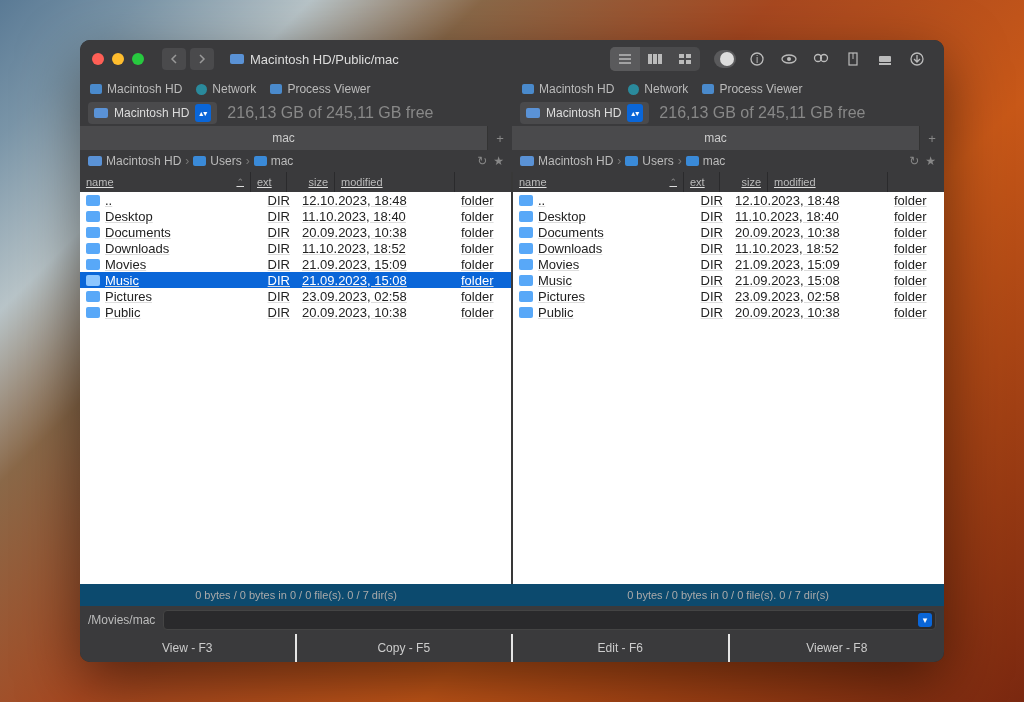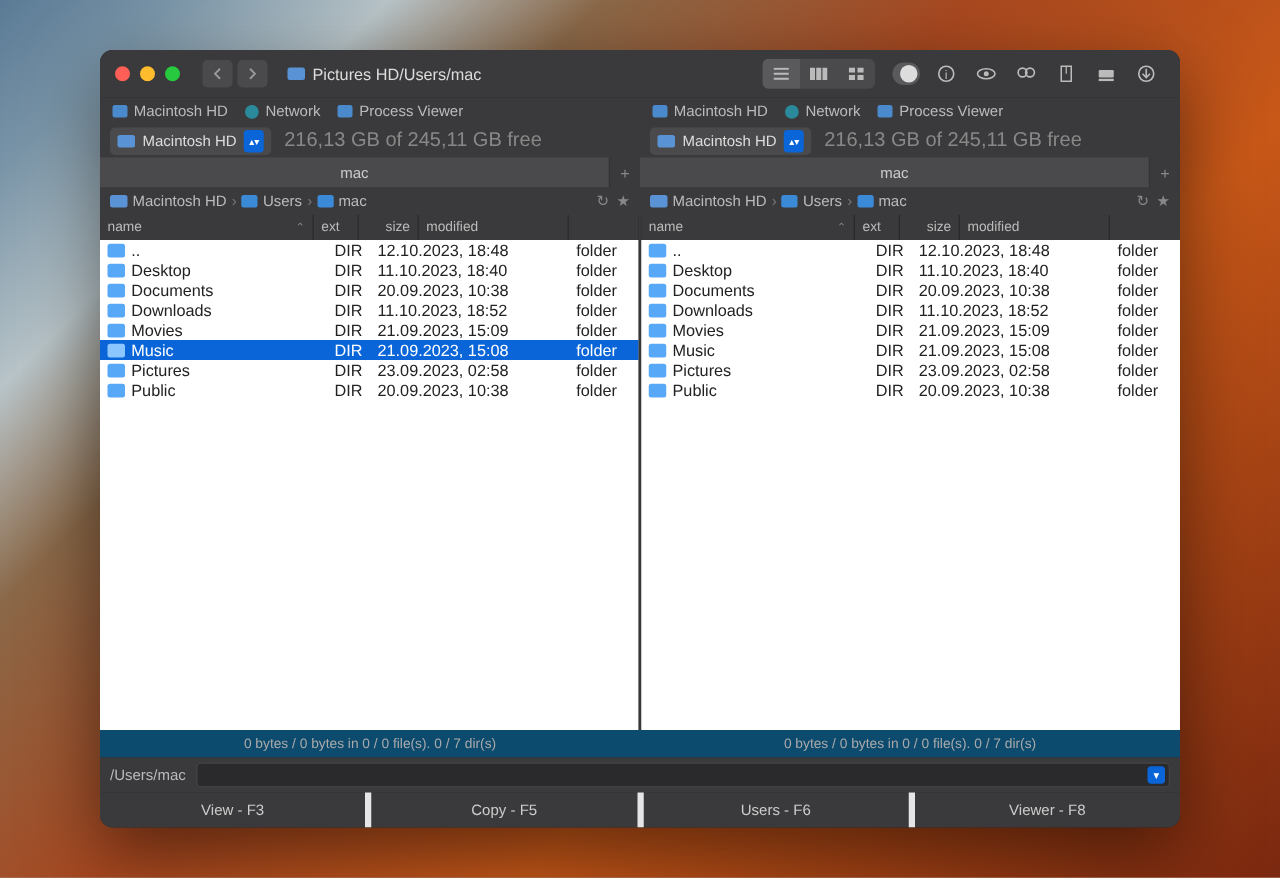--- a/index.html
+++ b/index.html
@@ -203,20 +203,21 @@
 .folder-icon-bc {
   width: 13px; height: 10px;
   background: #3a8ad8;
   border-radius: 2px;
   display: inline-block;
 }
 .panes {
   flex: 1;
   display: flex;
   min-height: 0;
+  text-decoration: underline;
 }
 .pane {
   flex: 1;
   display: flex;
   flex-direction: column;
   background: #2a2a2c;
   min-width: 0;
 }
 .pane + .pane { border-left: 2px solid #383838; }
 .header-row {
@@ -318,21 +319,21 @@
   display: flex;
   background: #3a3a3c;
 }
 .fn-btn {
   flex: 1;
   display: flex;
   align-items: center;
   justify-content: center;
   color: #ccc;
   font-size: 12px;
-  border-right: 5px solid #e5e5e5;
+  border-right: 2px solid #e5e5e5;
   cursor: pointer;
 }
 .fn-btn:last-child { border-right: none; }
 svg { display: block; }
 </style>
 </head>
 <body>
 
 <div class="wallpaper"></div>
 
@@ -351,21 +352,21 @@
           </svg>
       </div>
       <div class="nav-btn">
         <svg width="8" height="10" viewBox="0 0 8 10">
             <path d="M2 1 L6 5 L2 9" stroke="currentColor" fill="none" stroke-width="1.5"></path>
           </svg>
       </div>
     </div>
     <div class="title">
       <span class="disk-icon-small"></span>
-      <span>Pictures HD/Users/mac</span>
+      <span>Macintosh HD/Public/mac</span>
     </div>
     <div class="toolbar-right">
       <div class="seg-group">
         <div class="seg-btn active">
             <svg width="14" height="10">
               <path d="M1 1h12M1 5h12M1 9h12" stroke="currentColor" stroke-width="1.5"></path>
             </svg>
           </div>
         <div class="seg-btn">
             <svg width="14" height="10">
@@ -723,26 +724,26 @@
         </div>
     </div>
   </div>
 
   <div class="status-row">
     <div class="status-half">0 bytes / 0 bytes in 0 / 0 file(s). 0 / 7 dir(s)</div>
     <div class="status-half">0 bytes / 0 bytes in 0 / 0 file(s). 0 / 7 dir(s)</div>
   </div>
 
   <div class="cmd-row">
-    <span class="cmd-path">/Users/mac</span>
+    <span class="cmd-path">/Movies/mac</span>
     <div class="cmd-input">
       <span class="cmd-chevron">▾</span>
     </div>
   </div>
 
   <div class="fn-row">
       <div class="fn-btn">View - F3</div>
       <div class="fn-btn">Copy - F5</div>
-      <div class="fn-btn">Users - F6</div>
+      <div class="fn-btn">Edit - F6</div>
       <div class="fn-btn">Viewer - F8</div>
     </div>
 
 </div>
 
 </body></html>

